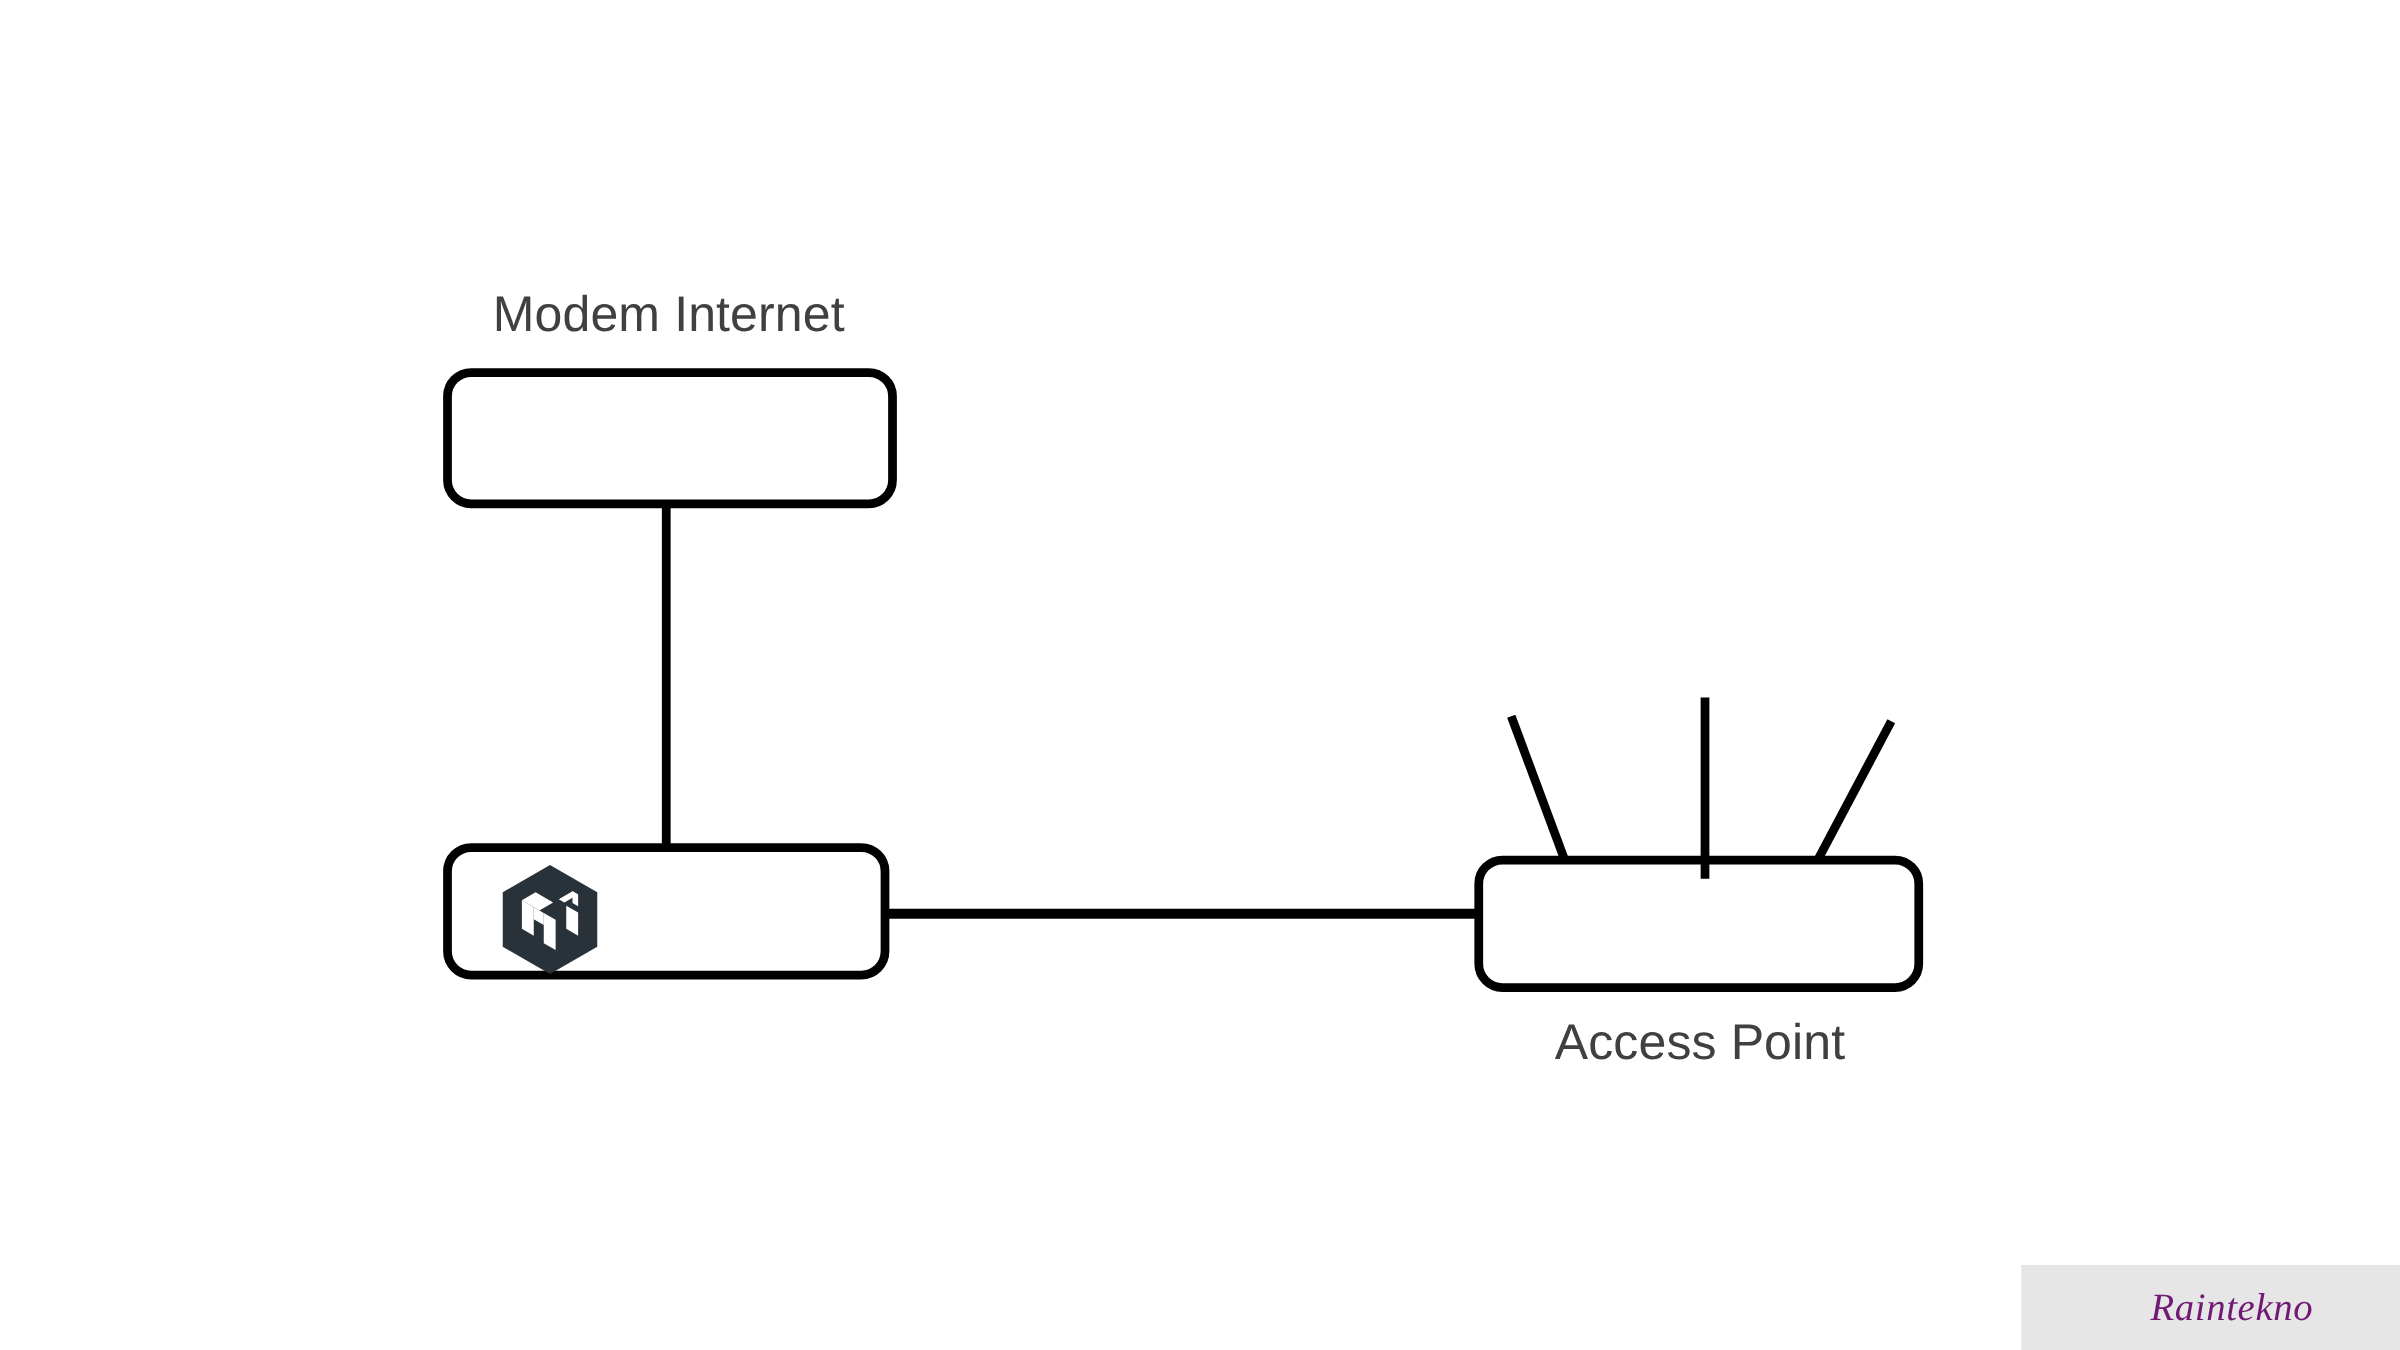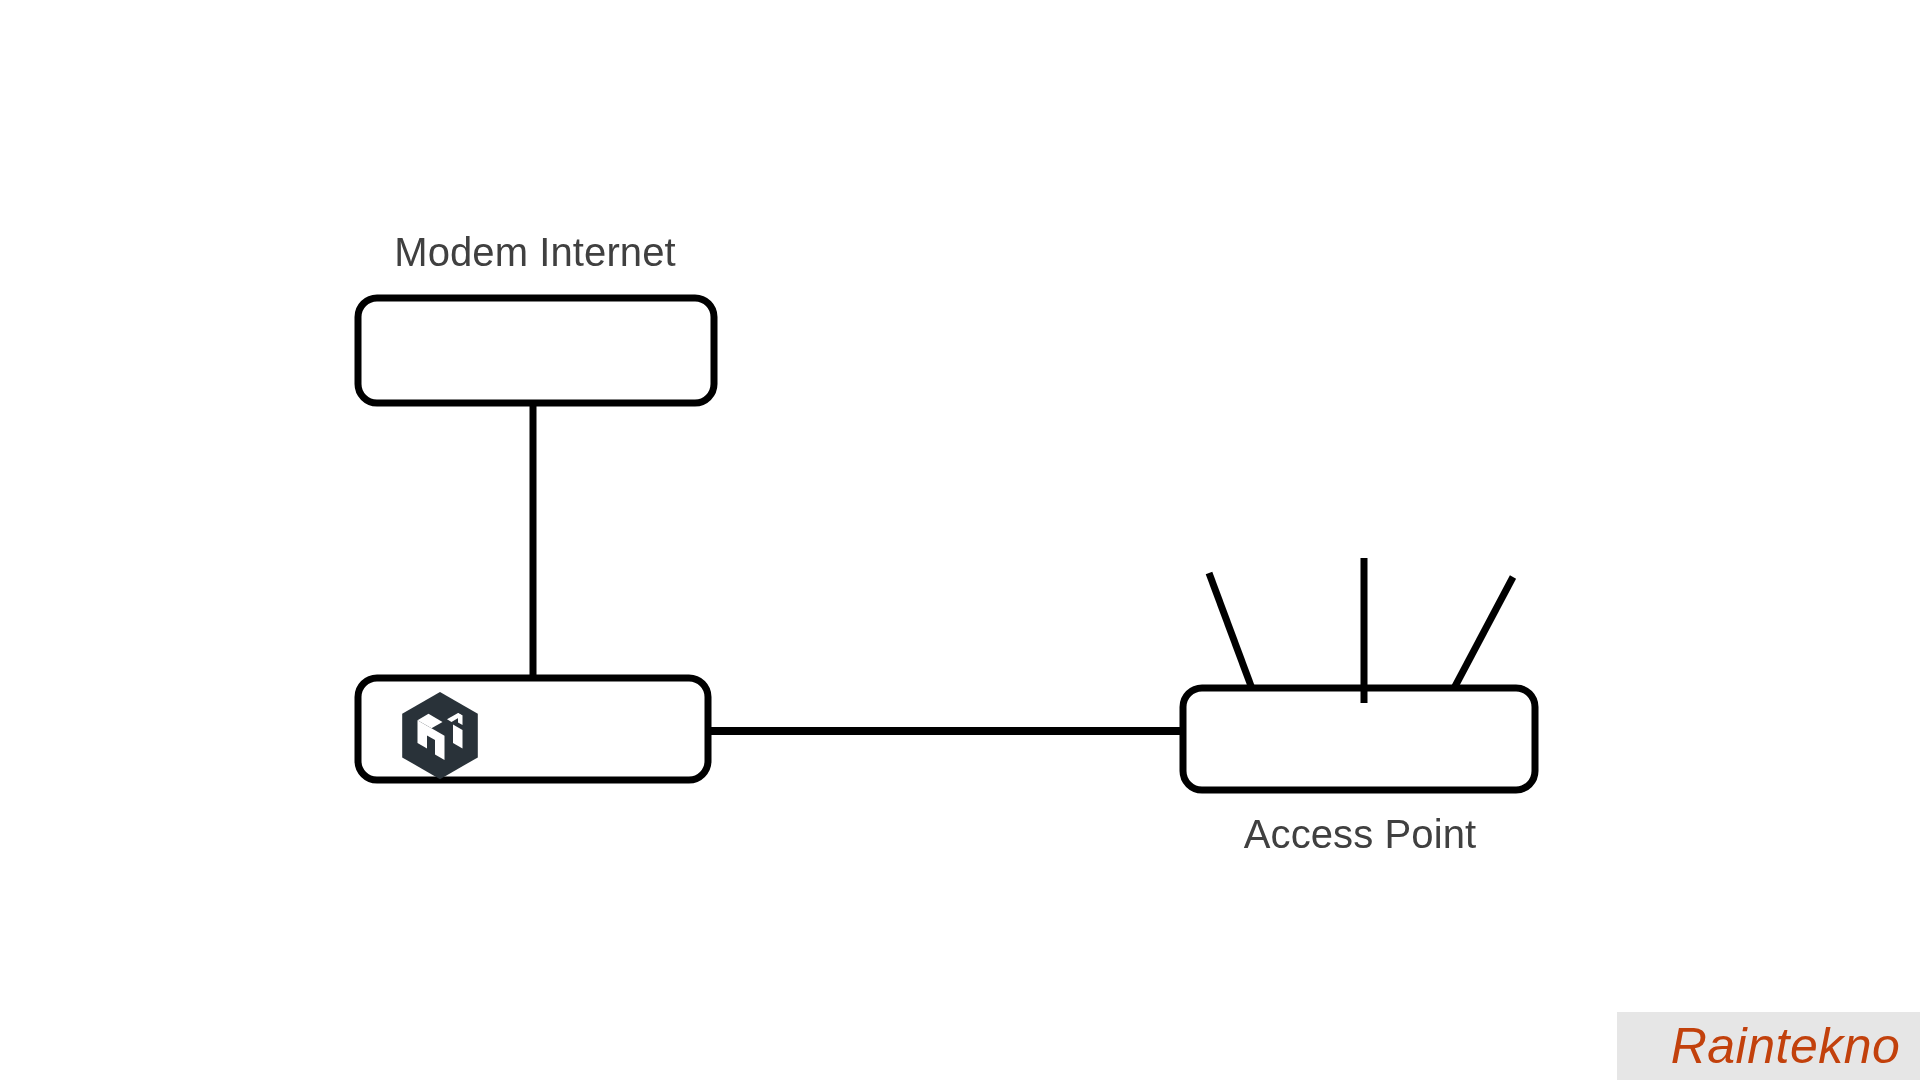--- a/index.html
+++ b/index.html
@@ -59,25 +59,25 @@
     left: 1617px;
     top: 1012px;
     width: 303px;
     height: 68px;
     background: #e6e6e6;
     display: flex;
     align-items: center;
     justify-content: center;
   }
   #watermark-text {
-    font-family: Liberation Sans, sans-serif;
+    font-family: Liberation Serif, serif;
     font-style: italic;
-    font-size: 50px;
+    font-size: 31px;
     font-weight: 400;
-    color: #c2410c;
+    color: #701a75;
     letter-spacing: 0.5px;
     padding-left: 34px;
   }
 </style>
 </head>
 <body>
 
 <div id="canvas">
 
   <svg id="diagram-svg" viewBox="0 0 1920 1080" xmlns="http://www.w3.org/2000/svg">

